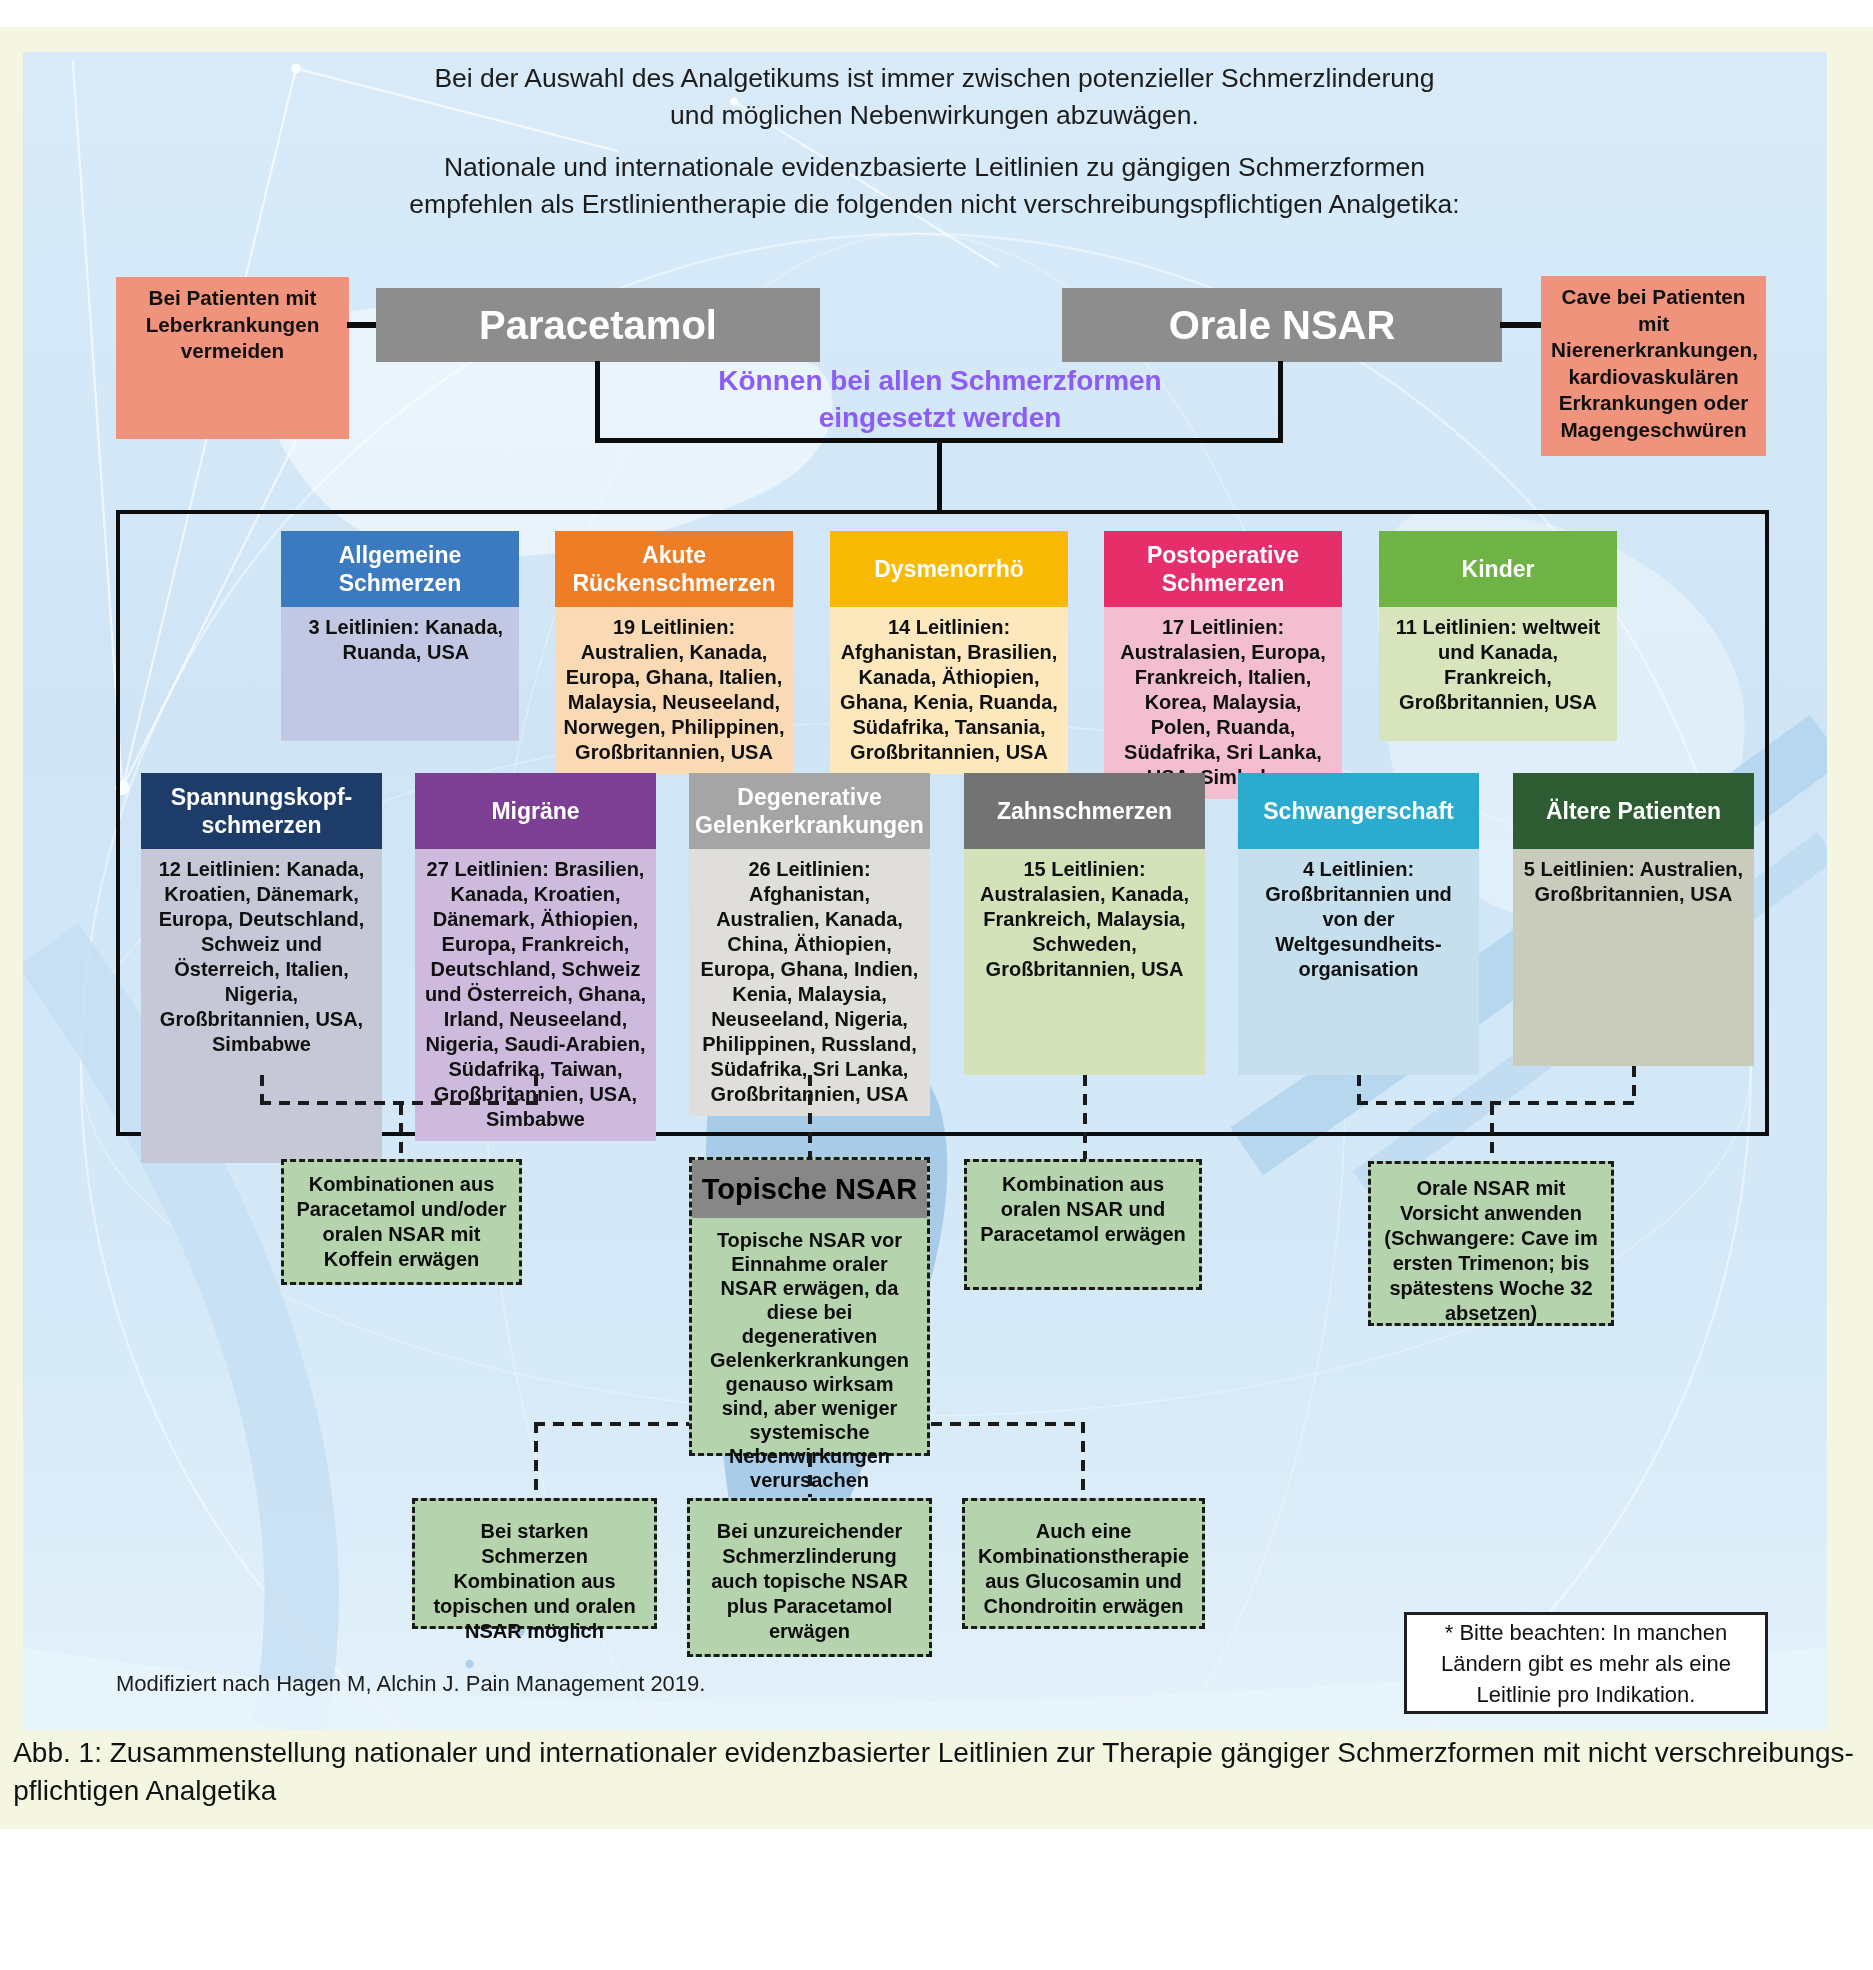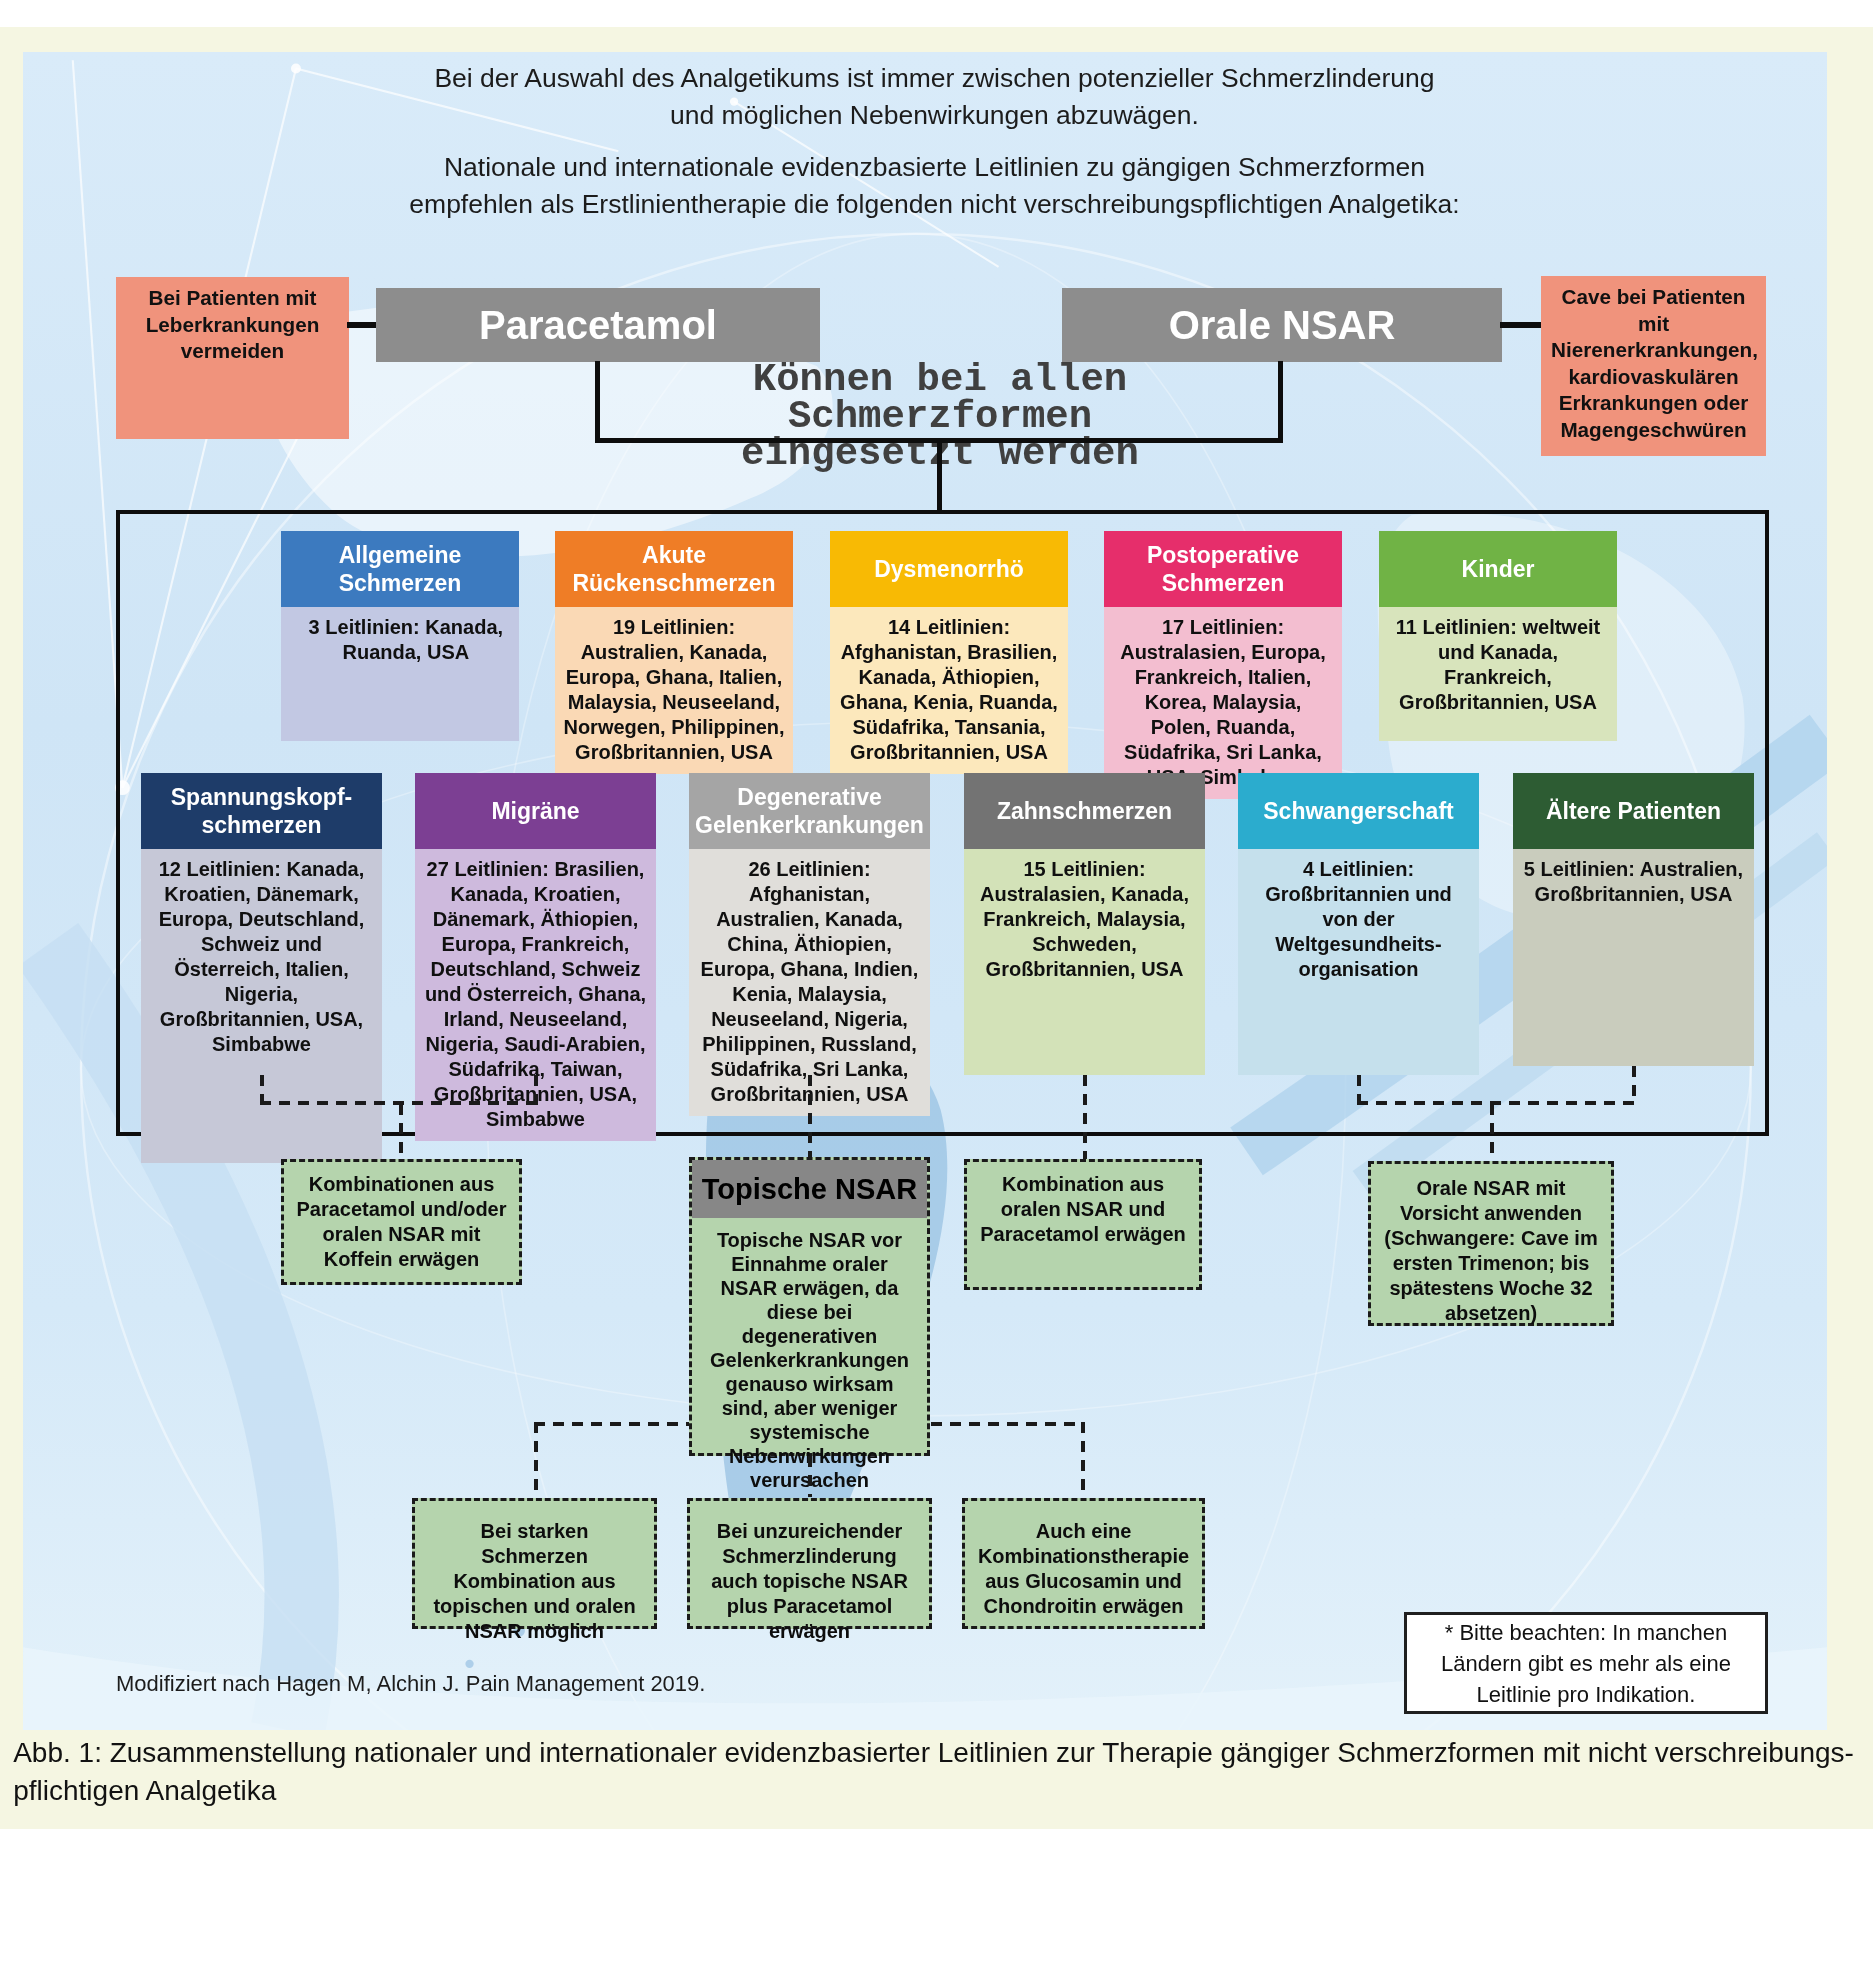--- a/index.html
+++ b/index.html
@@ -10,21 +10,21 @@
          background:linear-gradient(180deg,#d9ebf9 0%,#cfe5f6 40%,#d5e9f8 75%,#e3f1fa 100%);}
   #deco{position:absolute;left:0;top:0;width:1804px;height:1678px;}
   .layer{position:absolute;left:0;top:0;width:100%;height:100%;z-index:2;}
   .abs{position:absolute;}
   .intro{color:#1c1c1c;font-size:26.5px;line-height:37px;text-align:center;}
   .warnbox{background:#f0937c;color:#111;font-weight:bold;font-size:20.7px;line-height:26.5px;
            text-align:center;padding:8.3px 10px;box-sizing:border-box;}
   .drugbox{background:#8d8d8d;color:#ffffff;font-weight:bold;font-size:40px;text-align:center;
            display:flex;align-items:center;justify-content:center;}
   .solid{background:#0d0d0d;}
-  .koennen{color:#404040;font-weight:bold;font-size:39px;line-height:37px;text-align:center;font-family:Liberation Mono, monospace;}
+  .koennen{color:#8b5cf6;font-weight:bold;font-size:28px;line-height:37px;text-align:center;}
   #bigframe{border:4.1px solid #0d0d0d;box-sizing:border-box;background:transparent;}
   .cat{display:flex;flex-direction:column;box-sizing:border-box;}
   .cat-h{flex:0 0 76px;display:flex;align-items:center;justify-content:center;text-align:center;
          color:#ffffff;font-weight:bold;font-size:23px;line-height:28px;padding:0 6.6px;box-sizing:border-box;}
   .cat-b{flex:1 1 auto;color:#101010;font-weight:bold;font-size:20px;line-height:25px;text-align:center;
          padding:8.3px 8.3px;box-sizing:border-box;}
   .dv{position:absolute;width:4.1px;background-image:repeating-linear-gradient(180deg,#1a1a1a 0 10.7px,rgba(0,0,0,0) 10.7px 19px);}
   .dh{position:absolute;height:4.1px;background-image:repeating-linear-gradient(90deg,#1a1a1a 0 10.7px,rgba(0,0,0,0) 10.7px 19px);}
   .rec{background:#b5d4ad;border:3.3px dashed #1a1a1a;box-sizing:border-box;color:#0d0d0d;
        font-weight:bold;font-size:20px;line-height:25px;text-align:center;padding:10px 10px;}
@@ -178,21 +178,21 @@
 
     <div class="abs rec" style="left:1368px;top:1161px;width:246px;height:165px;padding:11.6px 10px;">Orale NSAR mit Vorsicht anwenden (Schwangere: Cave im ersten Trimenon; bis spätestens Woche 32 absetzen)</div>
 
     <div class="dh" style="left:534px;top:1422px;width:155px;"></div>
     <div class="dv" style="left:534px;top:1422px;height:76px;"></div>
     <div class="dv" style="left:808px;top:1456px;height:41px;"></div>
     <div class="dh" style="left:931px;top:1422px;width:153px;"></div>
     <div class="dv" style="left:1081px;top:1422px;height:76px;"></div>
 
     <div class="abs rec" style="left:412px;top:1498px;width:245px;height:131px;padding:18px 10px;">Bei starken Schmerzen Kombination aus topischen und oralen NSAR möglich</div>
-    <div class="abs rec" style="left:687px;top:1498px;width:245px;height:131px;padding:18px 10px;">Bei unzureichender Schmerzlinderung auch topische NSAR plus Paracetamol erwägen</div>
+    <div class="abs rec" style="left:687px;top:1498px;width:245px;height:159px;padding:18px 10px;">Bei unzureichender Schmerzlinderung auch topische NSAR plus Paracetamol erwägen</div>
     <div class="abs rec" style="left:962px;top:1498px;width:243px;height:131px;padding:18px 10px;">Auch eine Kombinationstherapie aus Glucosamin und Chondroitin erwägen</div>
 
     <div class="abs" id="footnote" style="left:1404px;top:1612px;width:364px;height:102px;">* Bitte beachten: In manchen Ländern gibt es mehr als eine Leitlinie pro Indikation.</div>
     <div class="abs" id="source" style="left:116px;top:1671px;">Modifiziert nach Hagen M, Alchin J. Pain Management 2019.</div>
 
     <div class="abs" id="caption" style="left:13.2px;top:1734px;width:1843px;">
       <div>Abb. 1: Zusammenstellung nationaler und internationaler evidenzbasierter Leitlinien zur Therapie gängiger Schmerzformen mit nicht verschreibungs-</div>
       <div>pflichtigen Analgetika</div>
     </div>
   </div>

